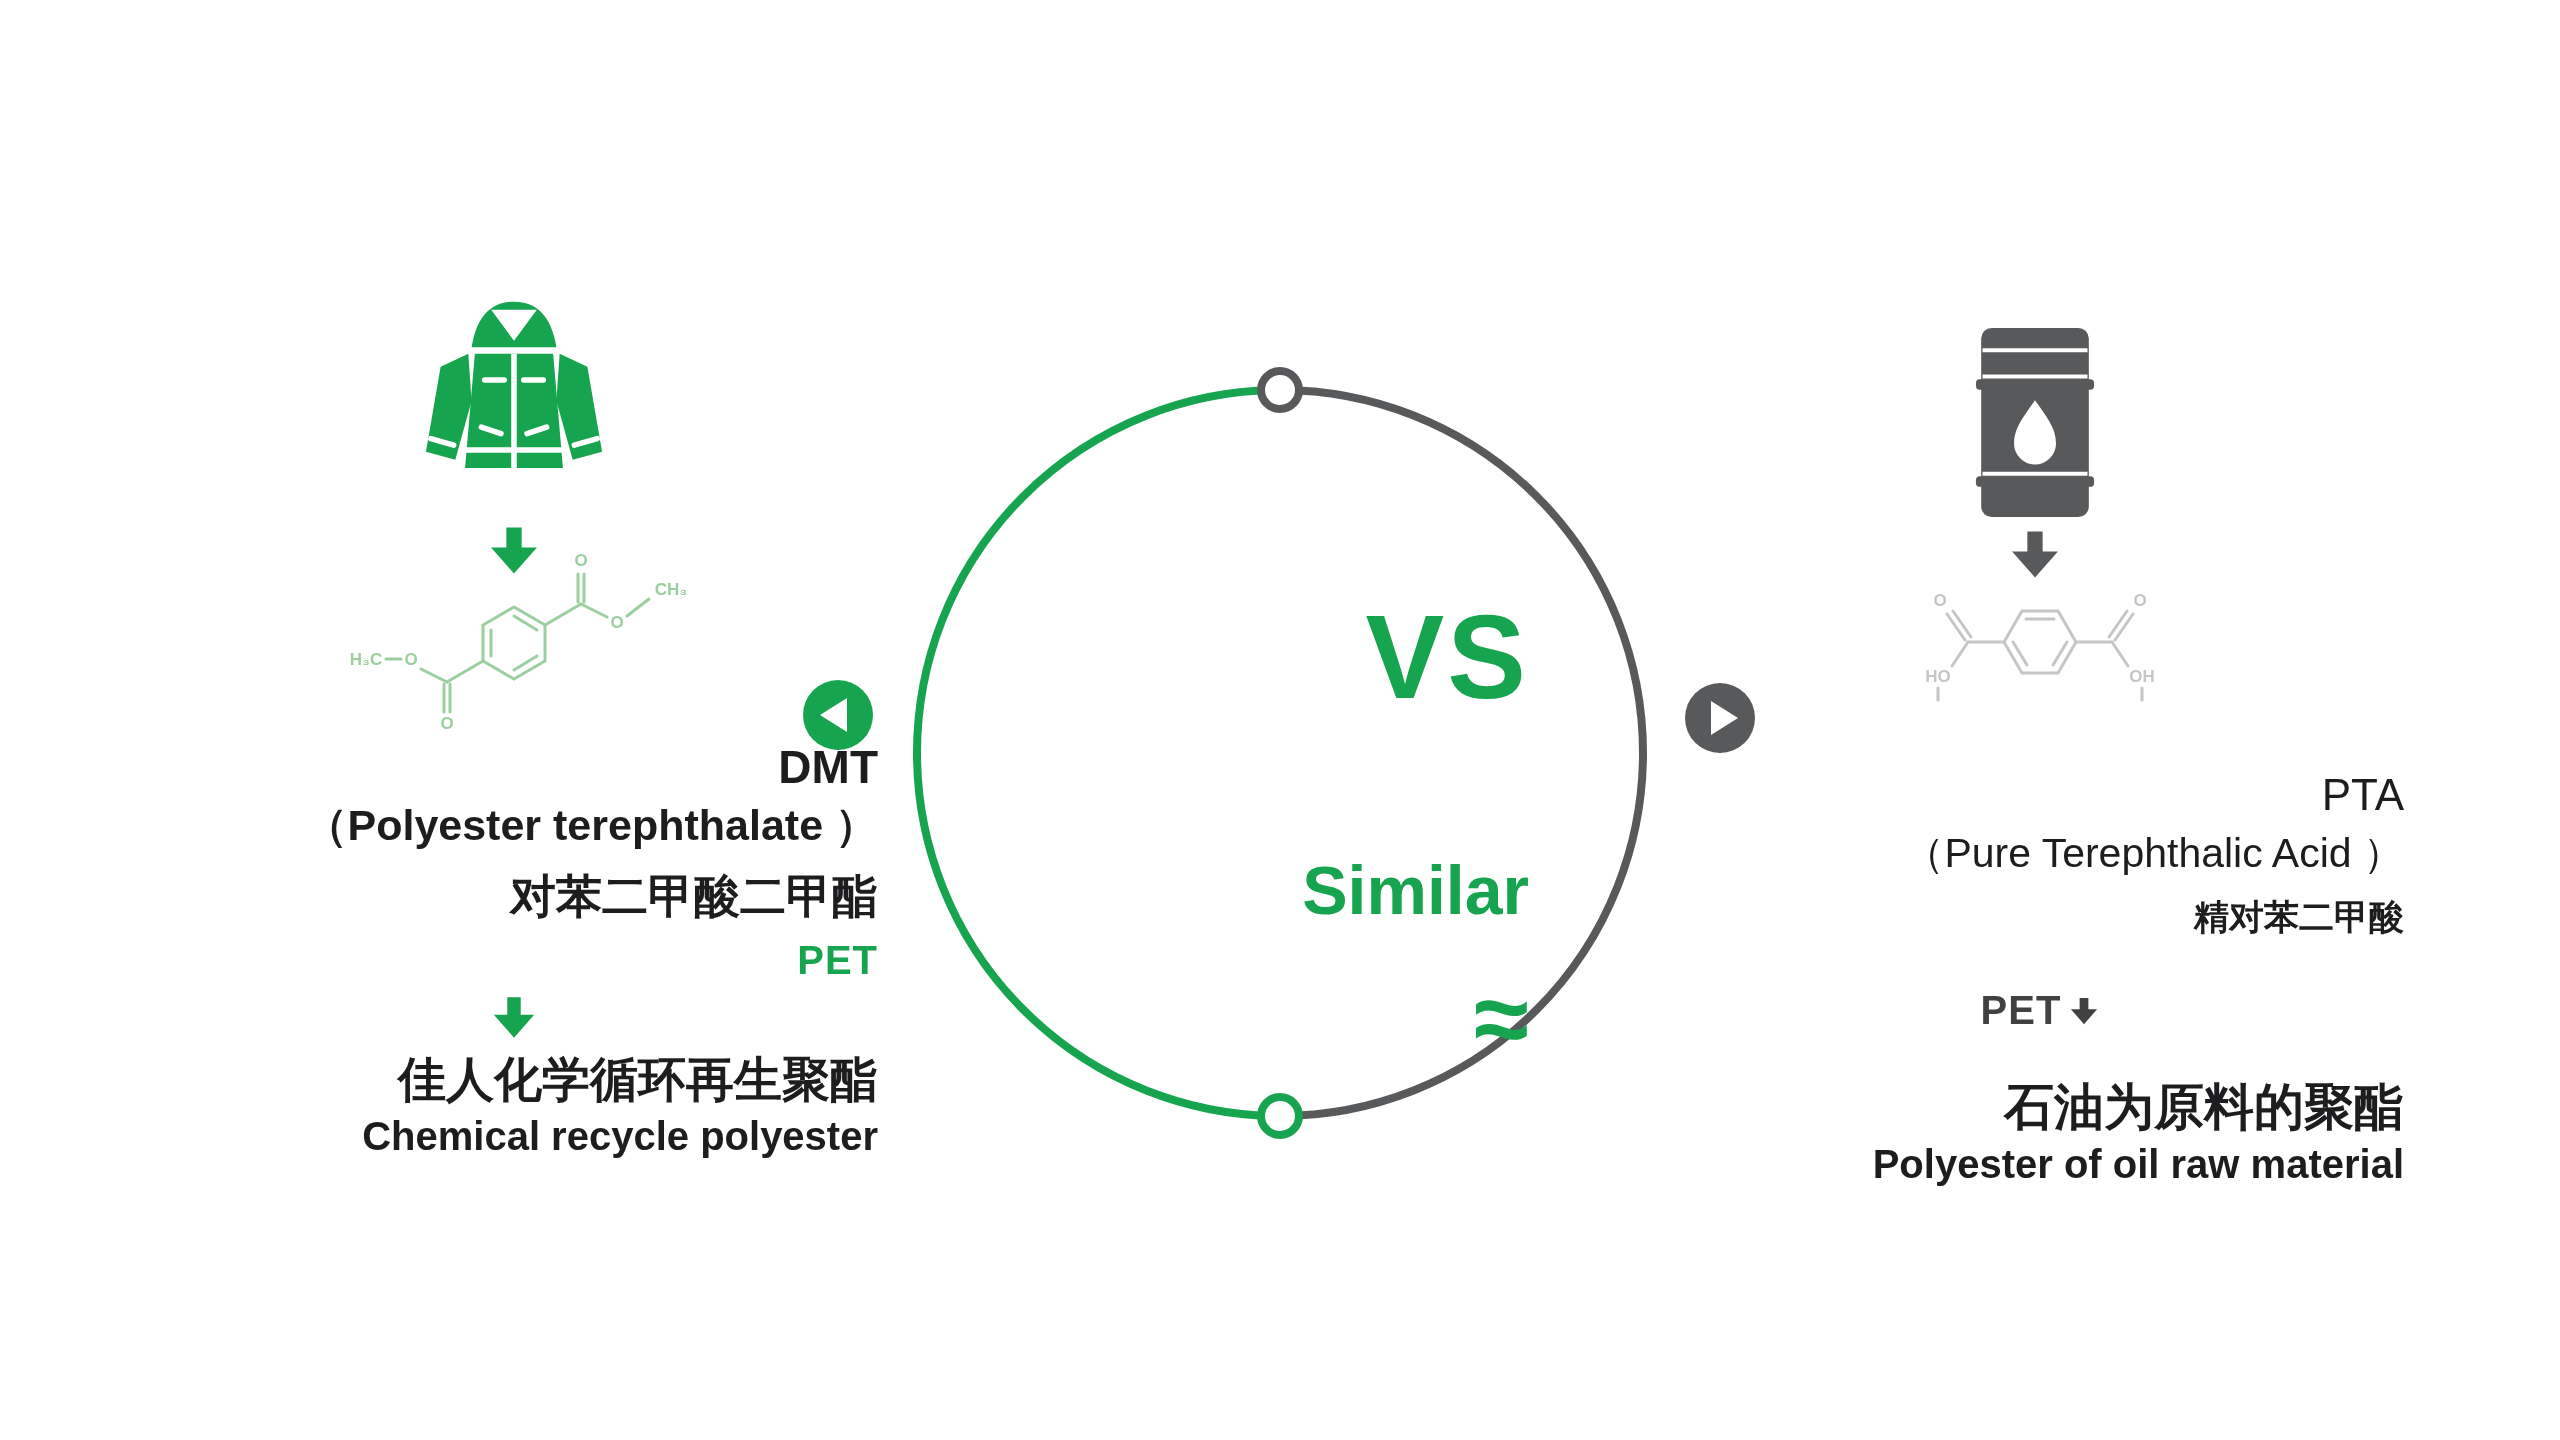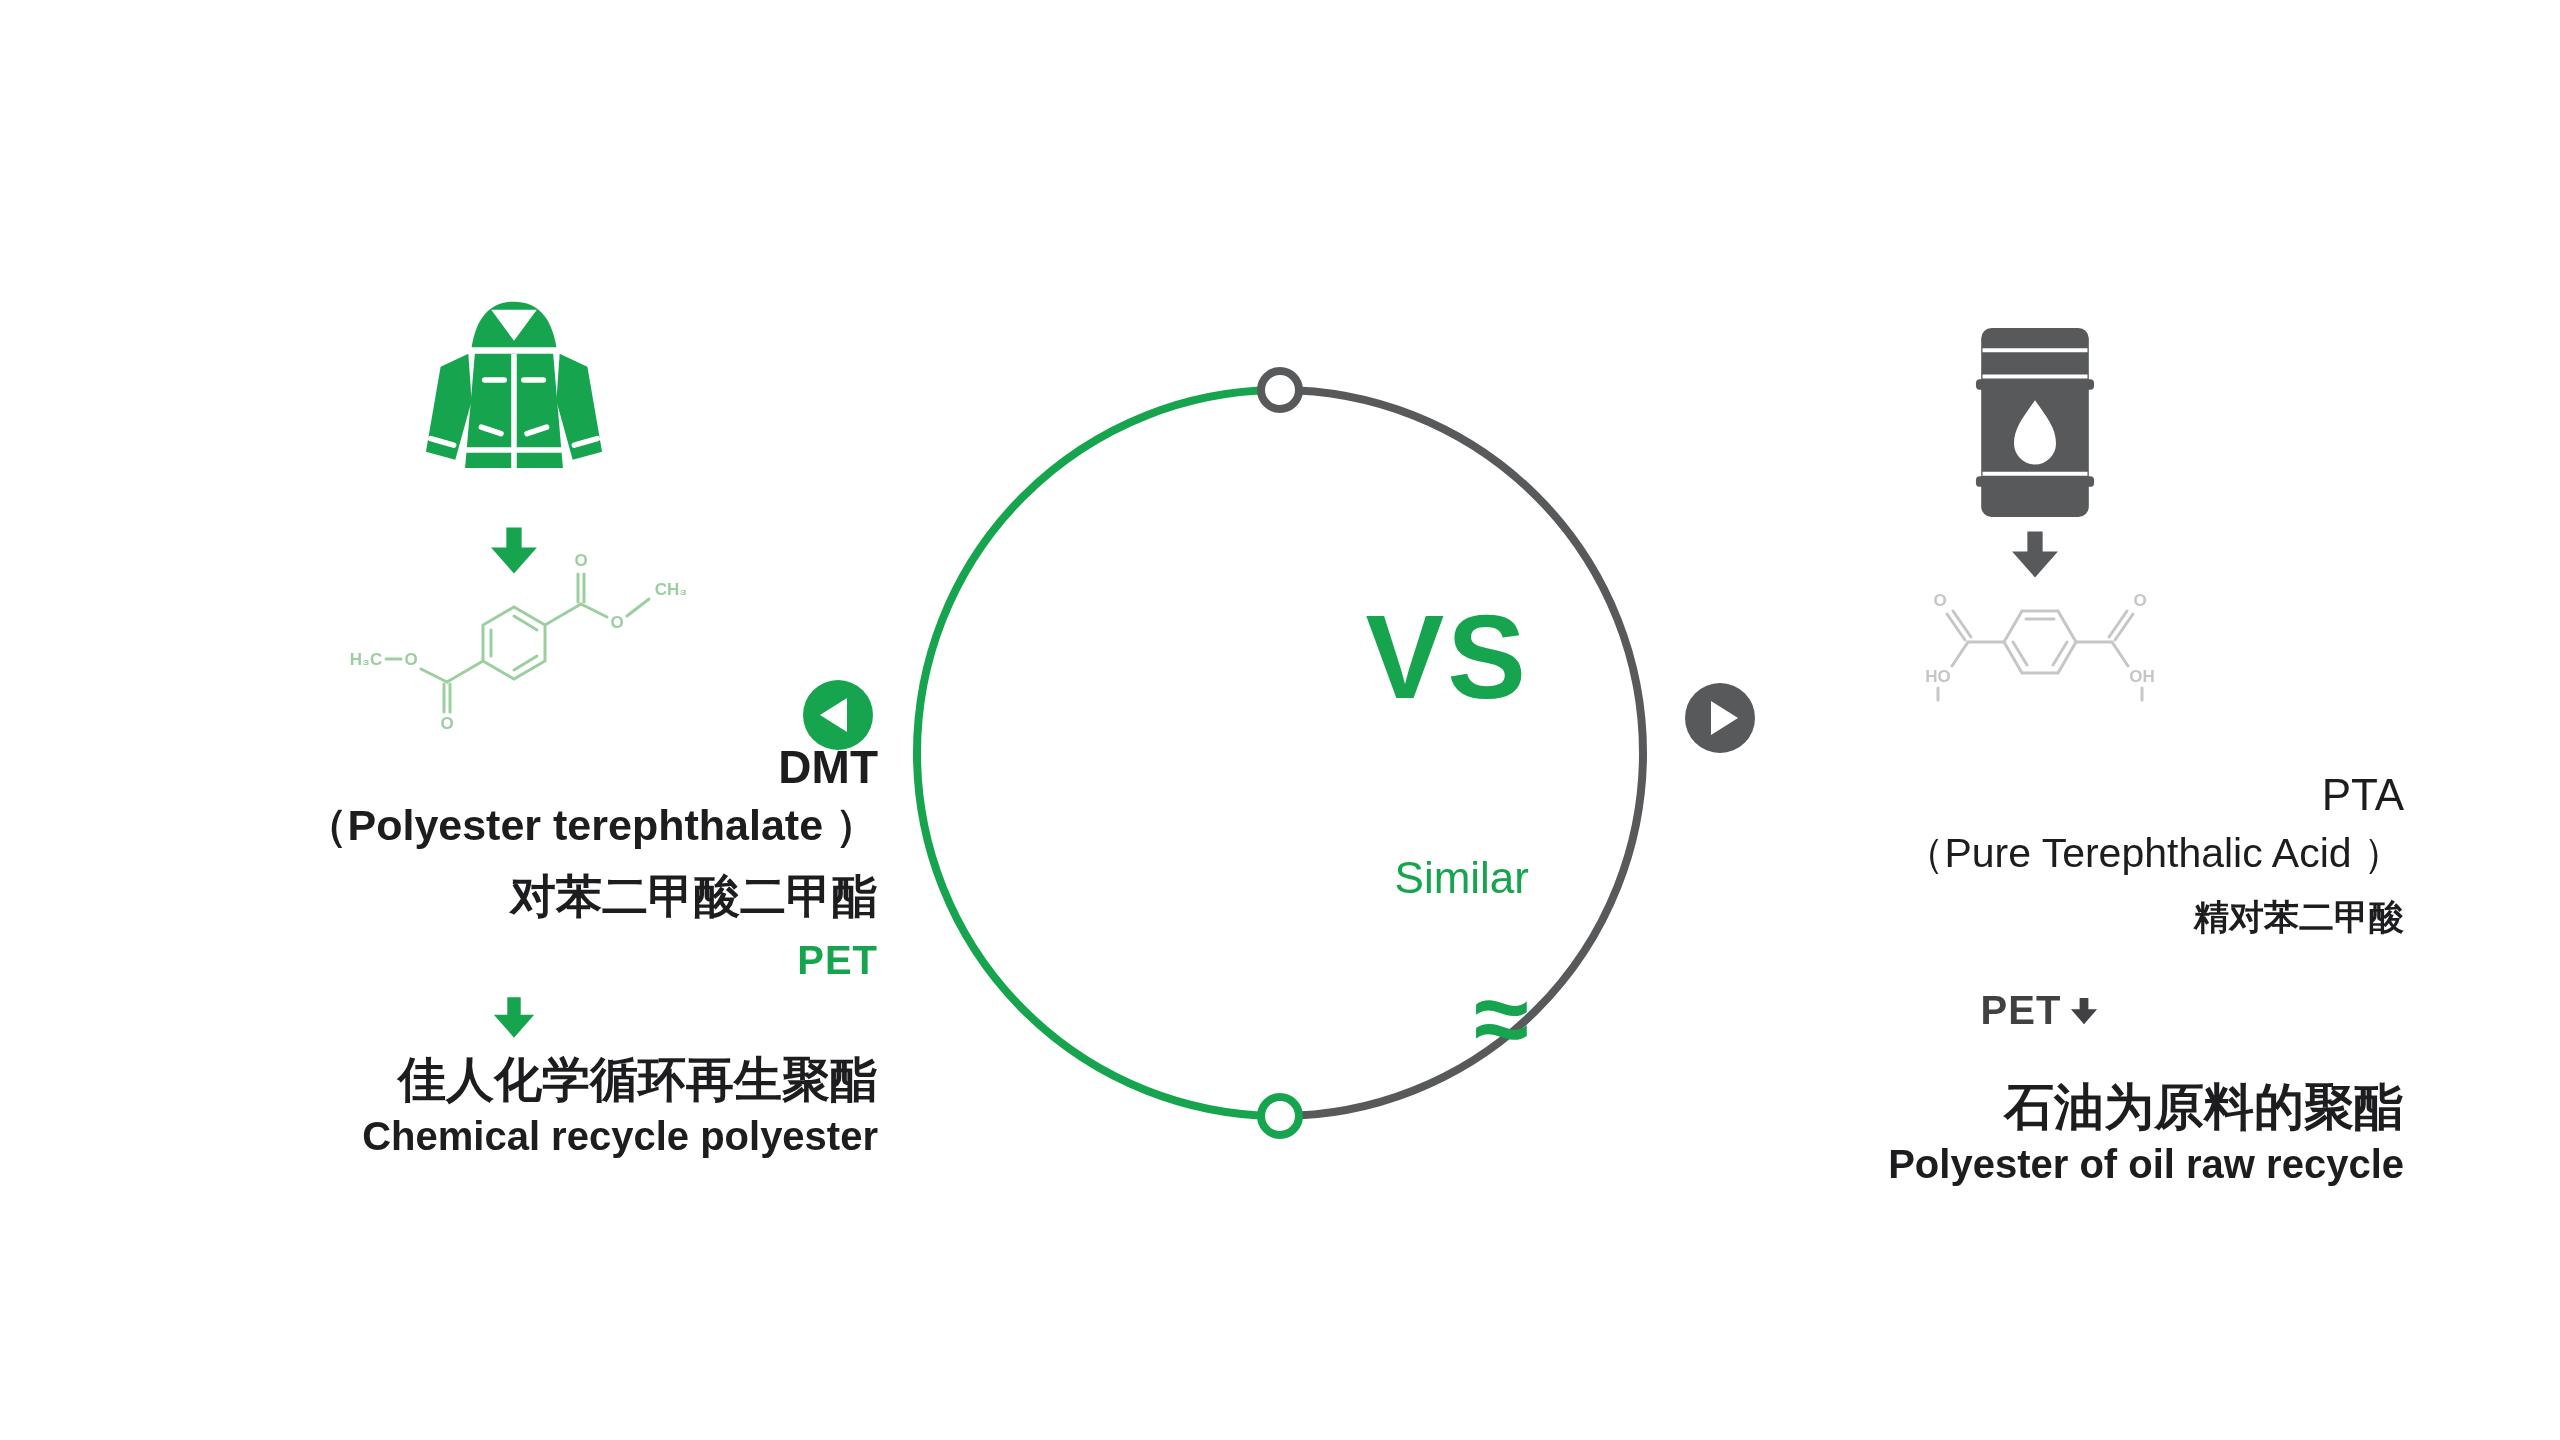--- a/index.html
+++ b/index.html
@@ -33,21 +33,21 @@
   .pta-full{top:798px;font-size:41px;font-weight:400;}
   .pta-cn{top:866px;font-size:35px;font-weight:bold;}
   .pet-row{top:960px;display:flex;justify-content:center;align-items:center;gap:8px;}
   .pet-row span{font-size:40px;font-weight:bold;color:#414143;letter-spacing:1px;}
   .pta-result-cn{top:1046px;font-size:50px;font-weight:bold;}
   .pta-result-en{top:1114px;font-size:40px;font-weight:bold;}
 
   
   .vs-wrap{left:1029px;width:500px;}
   .vs-label{top:598px;font-size:118px;font-weight:bold;color:var(--green);letter-spacing:3px;line-height:1;}
-  .similar-label{top:856px;font-size:44px;font-weight:normal;color:var(--green);line-height:1;}
+  .similar-label{top:856px;font-size:68px;font-weight:bold;color:var(--green);line-height:1;}
   .approx-label{top:968px;font-size:100px;font-weight:bold;color:var(--green);line-height:1;}
 
   
   .fg{fill:var(--green);}
   .fd{fill:var(--dark);}
   .wl{stroke:#fff;stroke-width:3.4;stroke-linecap:round;fill:none;}
   .wl2{stroke:#fff;stroke-width:3;fill:none;}
   .mol-g{stroke:var(--lgreen);stroke-width:3;fill:none;stroke-linecap:round;}
   .mol-g-t{fill:var(--lgreen);font-size:17px;font-weight:bold;font-family:"Liberation Sans","DejaVu Sans",sans-serif;}
   .mol-y{stroke:var(--lgray);stroke-width:3;fill:none;stroke-linecap:round;}
@@ -186,15 +186,15 @@
   <div class="abs ctr right-col pta-cn">精对苯二甲酸</div>
 
   <div class="abs right-col pet-row">
     <span>PET</span>
     <svg style="width:30px;height:28px" viewBox="0 0 34 32" aria-hidden="true">
       <polygon points="12,1 22,1 22,14 32,14 17,31 2,14 12,14" fill="#414143"></polygon>
     </svg>
   </div>
 
   <div class="abs ctr right-col pta-result-cn">石油为原料的聚酯</div>
-  <div class="abs ctr right-col pta-result-en">Polyester of oil  raw recycle</div>
+  <div class="abs ctr right-col pta-result-en">Polyester of oil  raw material</div>
 
 </div>
 
 </body></html>

